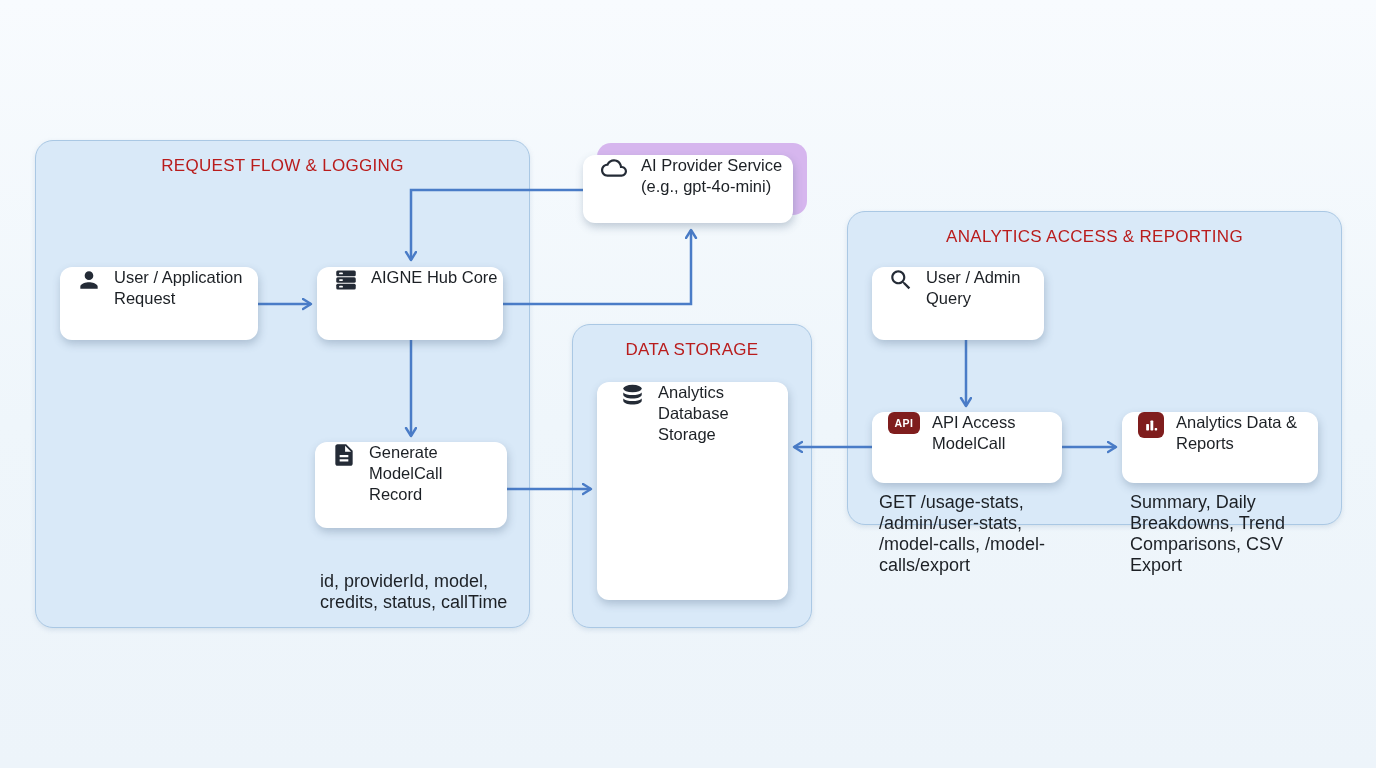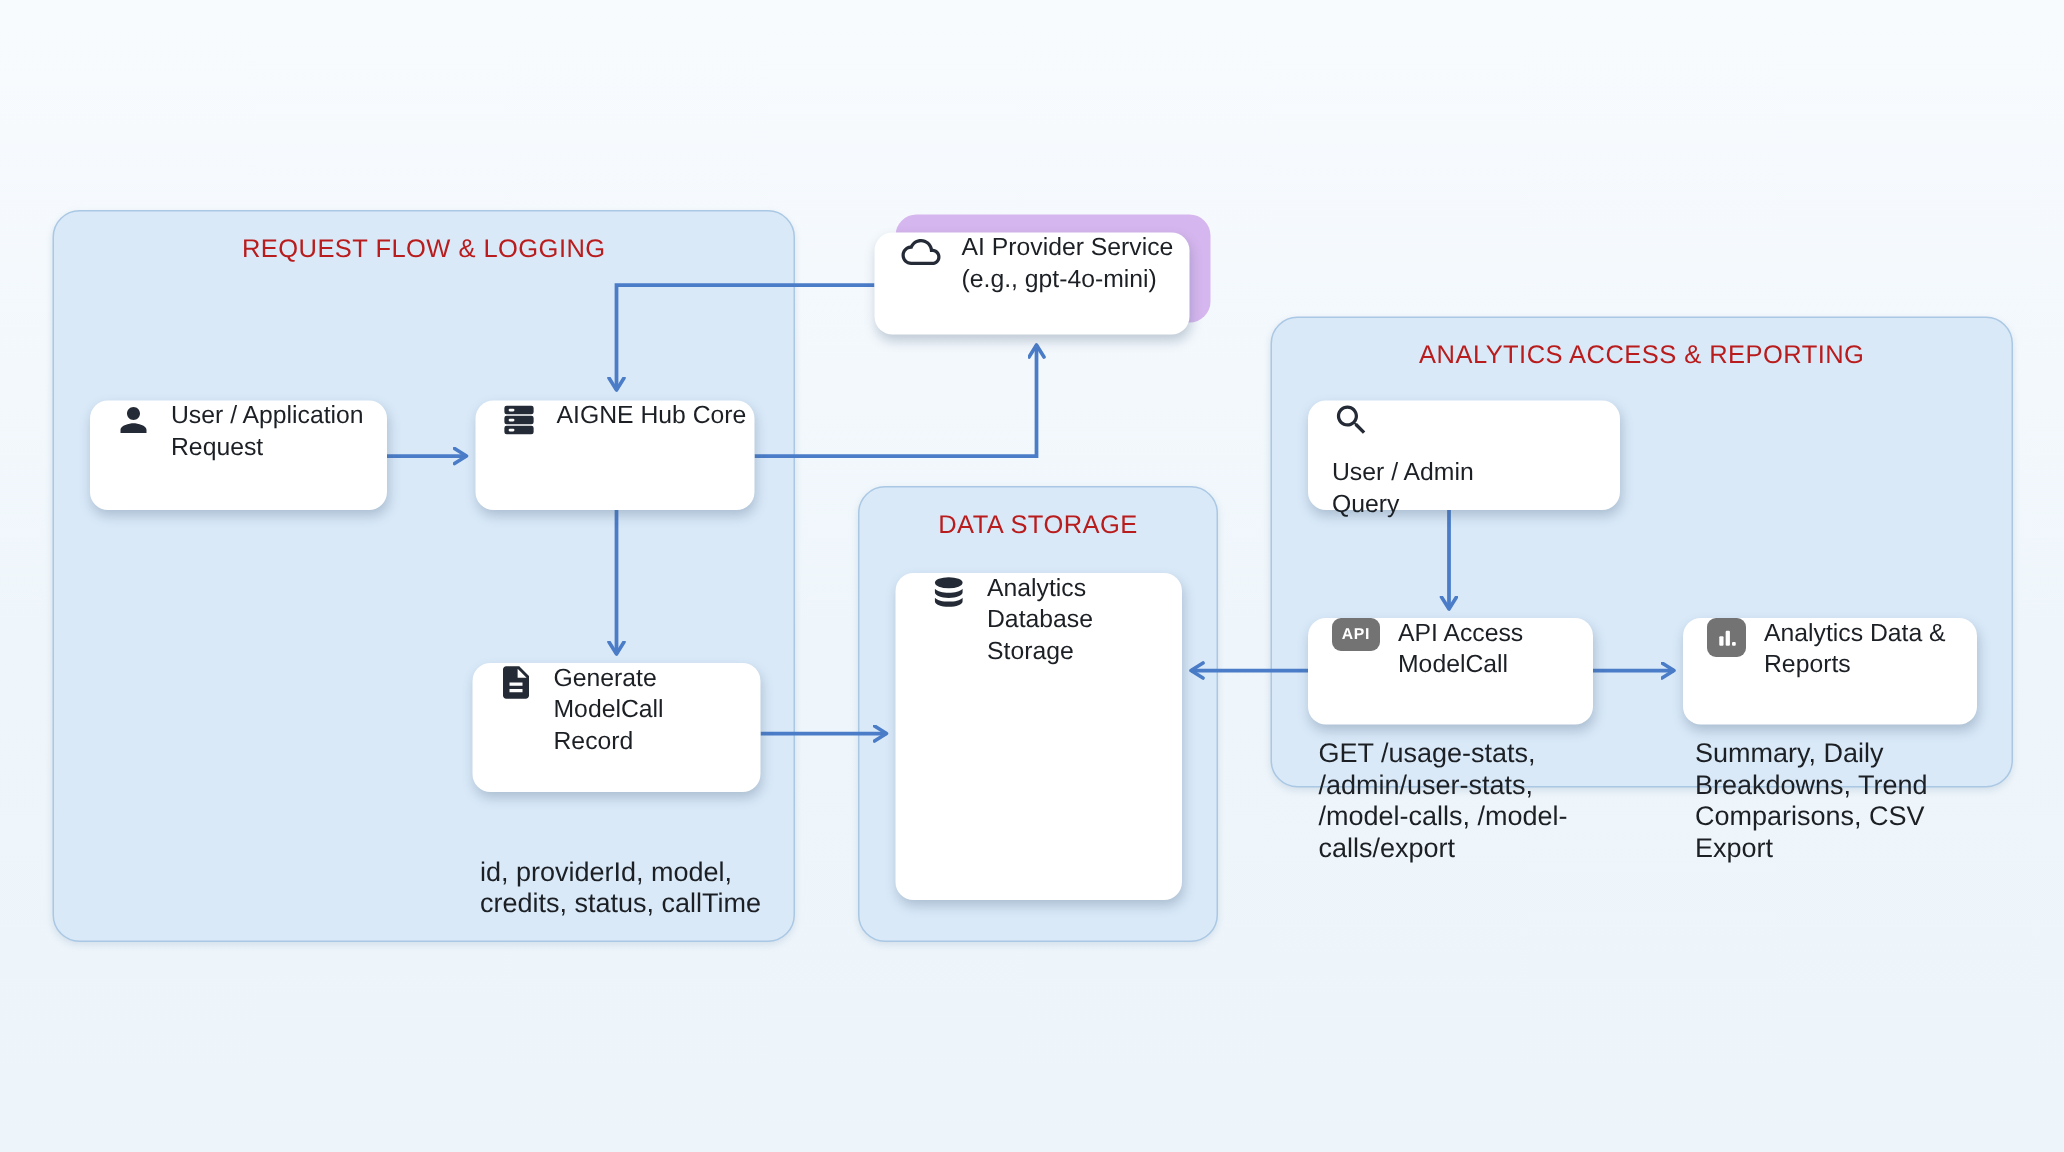--- a/index.html
+++ b/index.html
@@ -28,21 +28,21 @@
     display:flex;align-items:flex-start;gap:12px;padding:0 8px 0 16px;
   }
   .node-label{font-size:16.5px;line-height:21px;color:#1c2025;}
   .icon{flex:0 0 auto;display:flex;align-items:center;}
   .icon svg{fill:#242b36;}
   .annotation{
     position:absolute;font-size:18px;line-height:21px;color:#1c2025;
   }
   .badge{
     display:flex;align-items:center;justify-content:center;
-    background:#737373;border-radius:6px;color:#fff;box-sizing:border-box;
+    background:#7f1d1d;border-radius:6px;color:#fff;box-sizing:border-box;
   }
   .api-badge{width:32px;height:22px;font-size:10.5px;font-weight:bold;letter-spacing:.5px;}
   .chart-badge{width:26px;height:26px;}
 </style>
 </head>
 <body>
 
 <div class="canvas">
 
   <div class="group" style="left:35px;top:140px;width:495px;height:488px;">
@@ -122,21 +122,21 @@
     <span class="icon">
       <svg viewBox="0 0 24 24" width="27" height="27">
         <ellipse cx="12" cy="5.8" rx="8.2" ry="3.3"></ellipse>
         <path d="M20.2 9.3v2.1c0 1.85-3.7 3.35-8.2 3.35S3.8 13.25 3.8 11.4V9.3c1.5 1.55 4.6 2.35 8.2 2.35s6.7-.8 8.2-2.35z"></path>
         <path d="M20.2 14.6v2.1c0 1.85-3.7 3.35-8.2 3.35s-8.2-1.5-8.2-3.35v-2.1c1.5 1.55 4.6 2.35 8.2 2.35s6.7-.8 8.2-2.35z"></path>
       </svg>
     </span>
     <span class="node-label" style="width:95px;">Analytics Database Storage</span>
   </div>
 
-  <div class="node" style="left:872px;top:267px;width:208px;height:73px;flex-direction:column;">
+  <div class="node" style="left:872px;top:267px;width:172px;height:73px;">
     <span class="icon">
       <svg viewBox="0 0 24 24" width="26" height="26">
           <path d="M15.5 14h-.79l-.28-.27C15.41 12.59 16 11.11 16 9.5 16 5.91 13.09 3 9.5 3S3 5.91 3 9.5 5.91 16 9.5 16c1.61 0 3.09-.59 4.23-1.57l.27.28v.79l5 4.99L20.49 19l-4.99-5zm-6 0C7.01 14 5 11.99 5 9.5S7.01 5 9.5 5 14 7.01 14 9.5 11.99 14 9.5 14z"></path>
         </svg>
     </span>
     <span class="node-label" style="width:112px;">User / Admin Query</span>
   </div>
 
   <div class="node" style="left:872px;top:412px;width:190px;height:71px;">
     <span class="icon">

